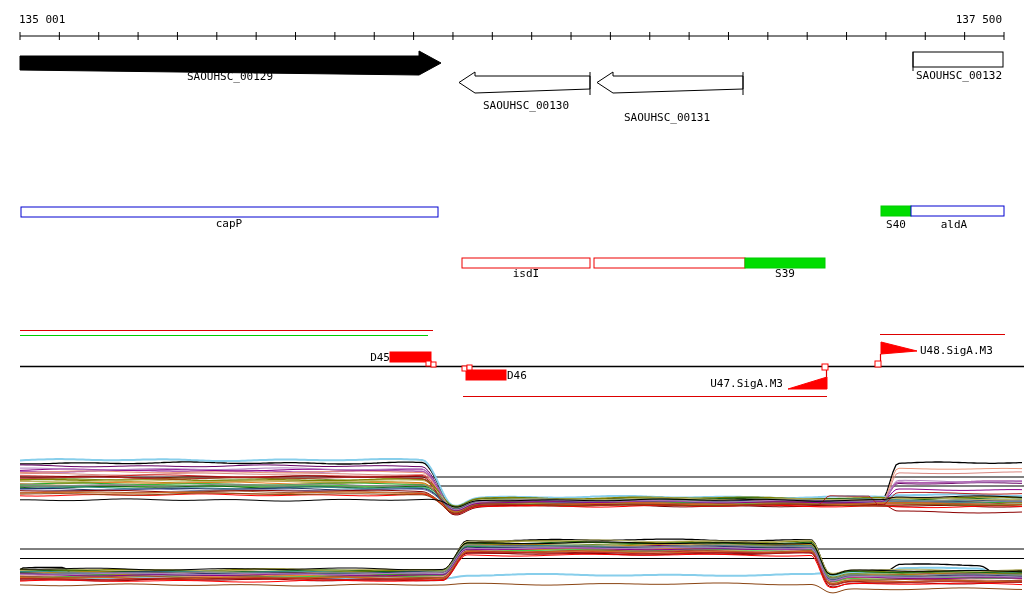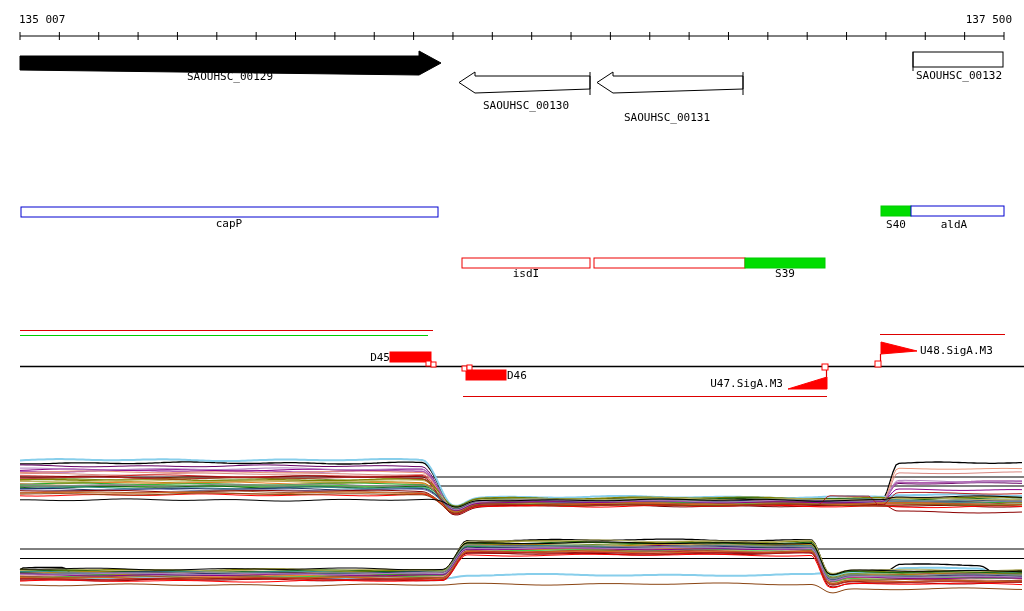--- a/index.html
+++ b/index.html
@@ -1,28 +1,28 @@
 <!DOCTYPE html>
 <html><head>
 <meta charset="utf-8">
 <style>
   html,body{margin:0;padding:0;background:#ffffff;}
   .stage{position:relative;width:1024px;height:611px;background:#ffffff;overflow:hidden;
          font-family:"DejaVu Sans Mono","Liberation Mono",monospace;}
   .coord{position:absolute;top:13px;font-size:11px;color:#000;white-space:pre;}
   .coord-left{left:19px;}
-  .coord-right{right:12px;}
+  .coord-right{right:22px;}
   svg{position:absolute;left:0;top:0;}
   svg text{font-family:"DejaVu Sans Mono","Liberation Mono",monospace;font-size:11px;fill:#000000;}
 </style>
 </head>
 <body>
 
 <div class="stage">
-  <div class="coord coord-left">135 007</div>
+  <div class="coord coord-left">135 001</div>
   <div class="coord coord-right">137 500</div>
   <svg id="scene" width="1024" height="611" viewBox="0 0 1024 611">
     <g id="ruler-group">
         <line x1="20" y1="36" x2="1004" y2="36" stroke="#000" stroke-width="1"></line>
         <line x1="20" y1="32" x2="20" y2="40" stroke="#000" stroke-width="1"></line>
         <line x1="59.36" y1="32" x2="59.36" y2="40" stroke="#000" stroke-width="1"></line>
         <line x1="98.72" y1="32" x2="98.72" y2="40" stroke="#000" stroke-width="1"></line>
         <line x1="138.07999999999998" y1="32" x2="138.07999999999998" y2="40" stroke="#000" stroke-width="1"></line>
         <line x1="177.44" y1="32" x2="177.44" y2="40" stroke="#000" stroke-width="1"></line>
         <line x1="216.8" y1="32" x2="216.8" y2="40" stroke="#000" stroke-width="1"></line>

